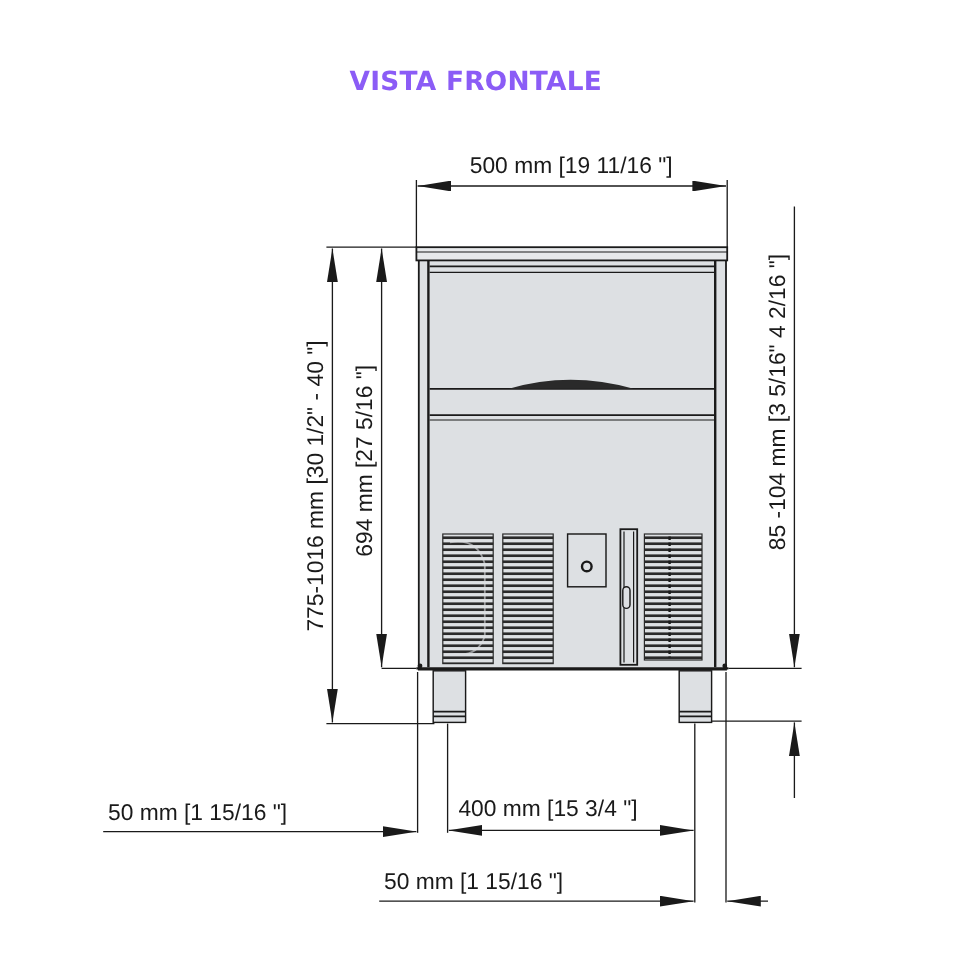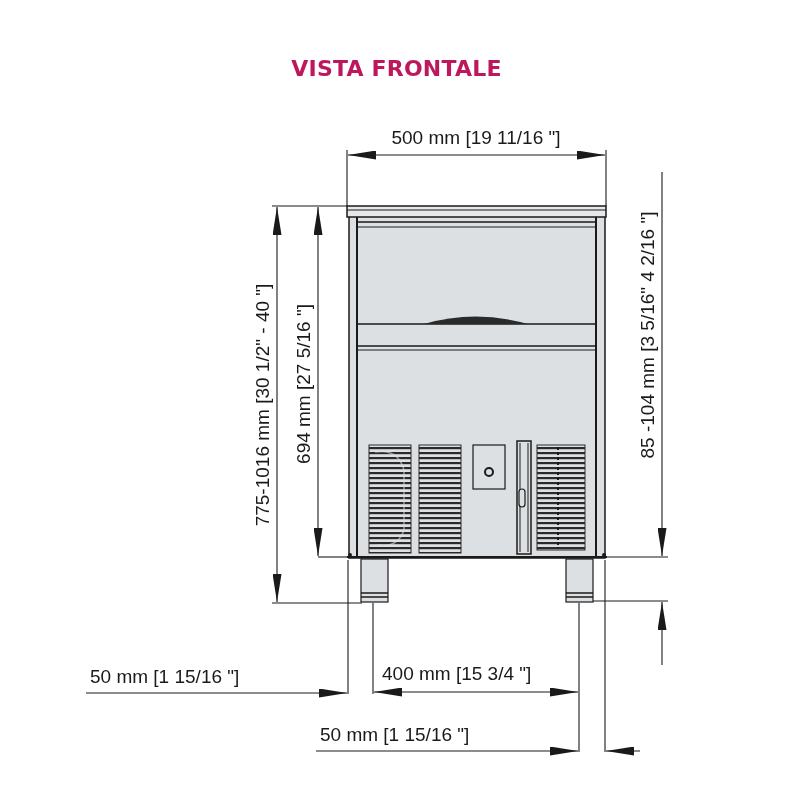--- a/index.html
+++ b/index.html
@@ -1,17 +1,17 @@
 <!DOCTYPE html>
 <html><head>
 <meta charset="utf-8">
 <style>
   html,body{margin:0;padding:0;background:#ffffff;}
   body{width:800px;height:800px;overflow:hidden;position:relative;font-family:"Liberation Sans",sans-serif;}
-  .title{position:absolute;left:0;top:56px;width:793px;text-align:center;font-family:"DejaVu Sans",sans-serif;font-weight:bold;font-size:22px;color:#be185d;letter-spacing:0.2px;}
+  .title{position:absolute;left:0;top:56px;width:793px;text-align:center;font-family:"DejaVu Sans",sans-serif;font-weight:bold;font-size:22px;color:#8b5cf6;letter-spacing:0.2px;}
   svg{position:absolute;left:0;top:0;}
   .dimtext{font-family:"Liberation Sans",sans-serif;font-size:19px;fill:#1a1a1a;}
 </style>
 </head>
 <body>
 
 <div class="title">VISTA FRONTALE</div>
 
 <svg width="800" height="800" viewBox="0 0 800 800">
   <defs>

